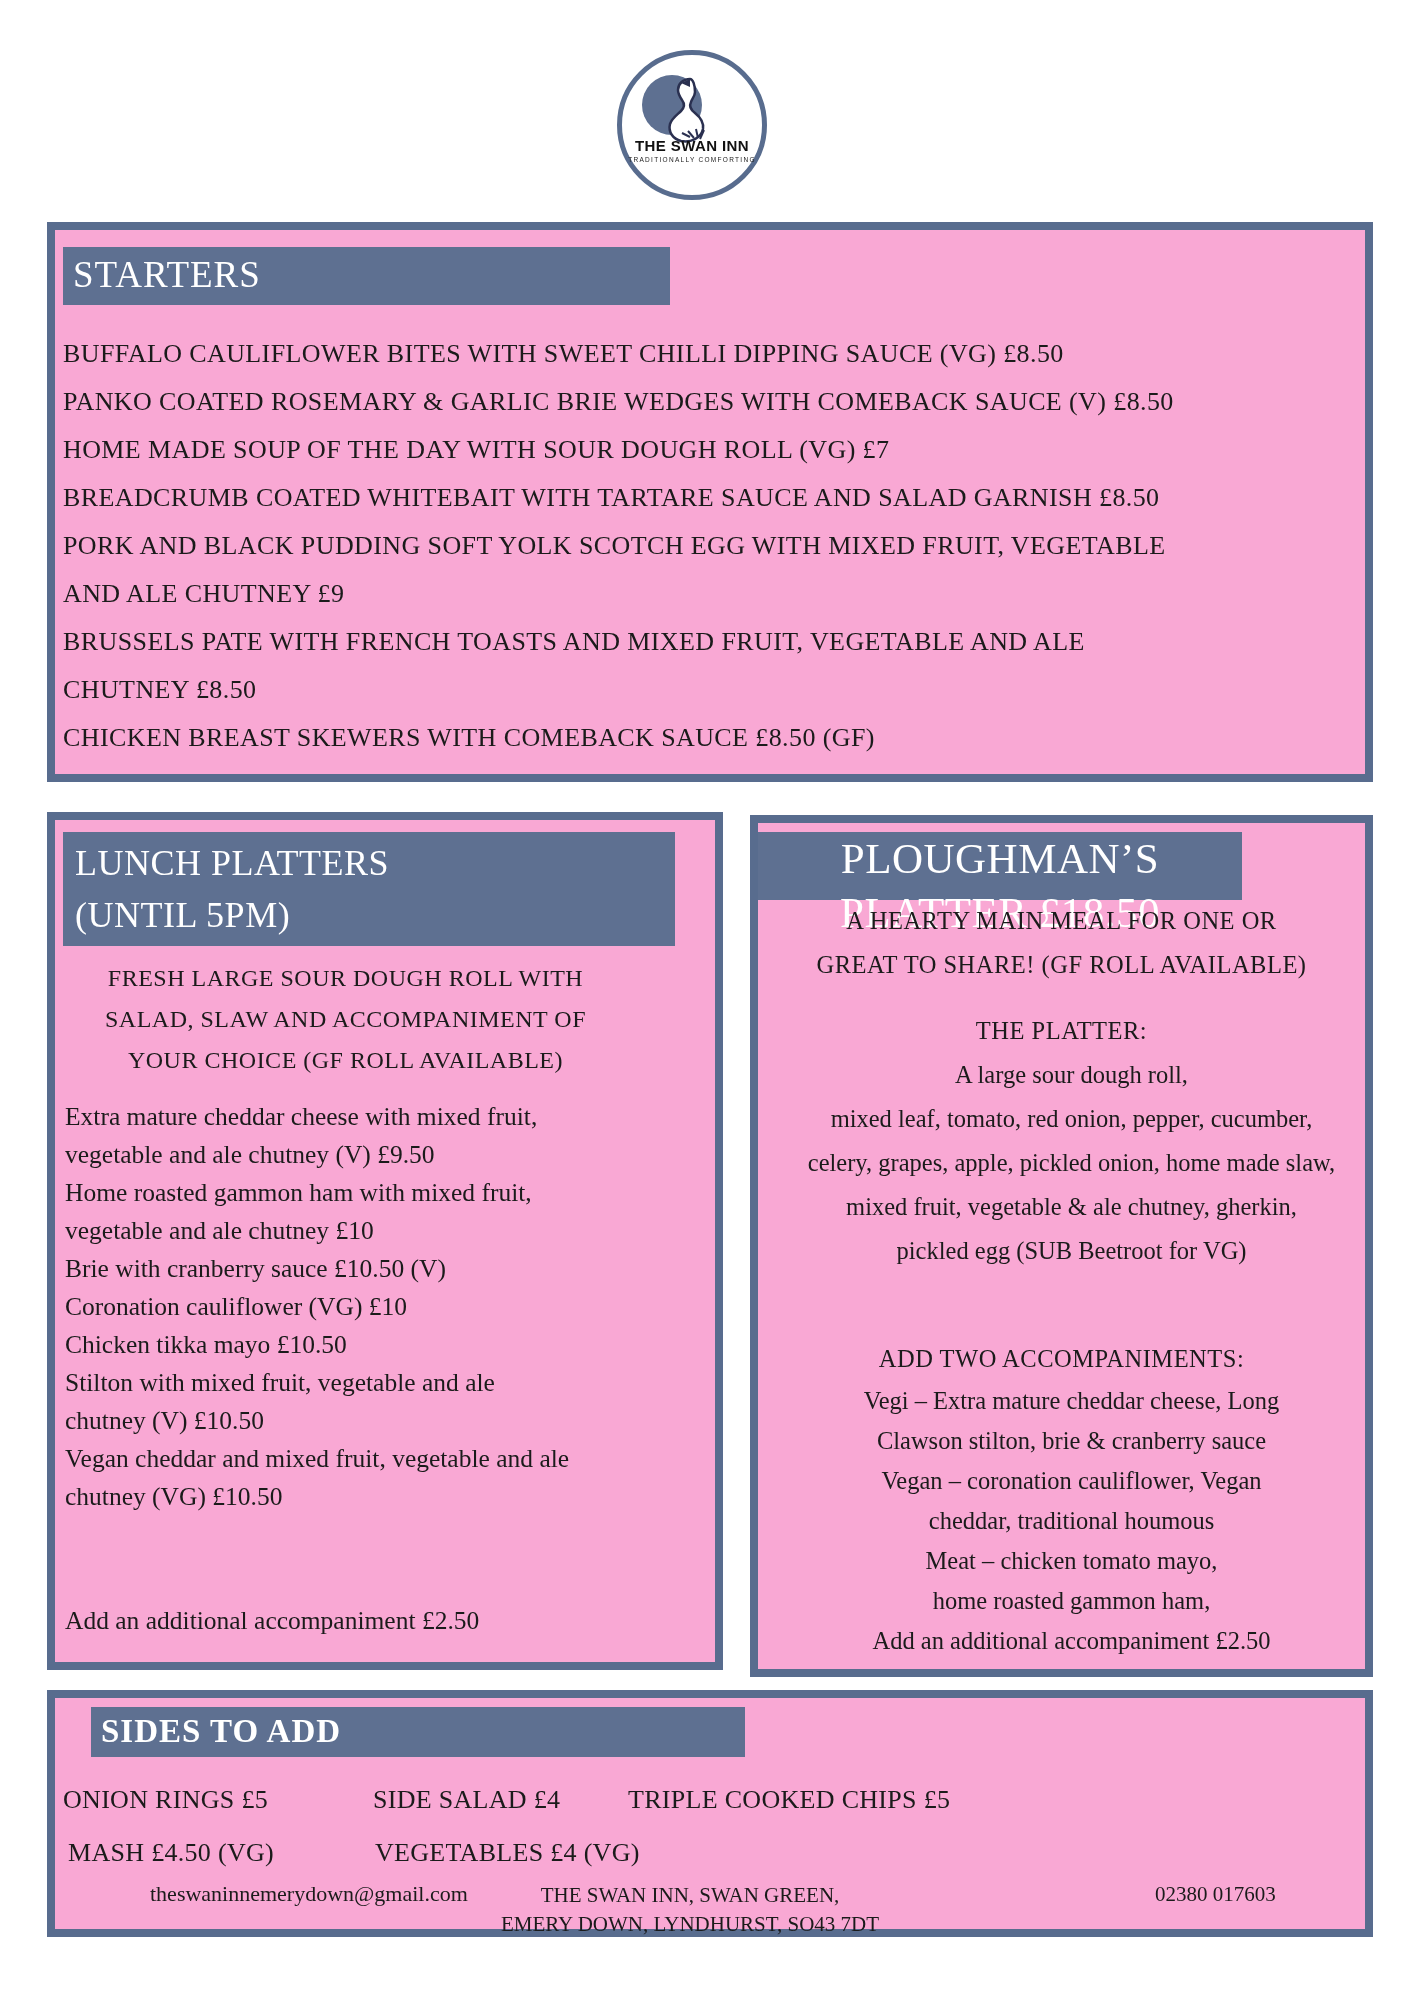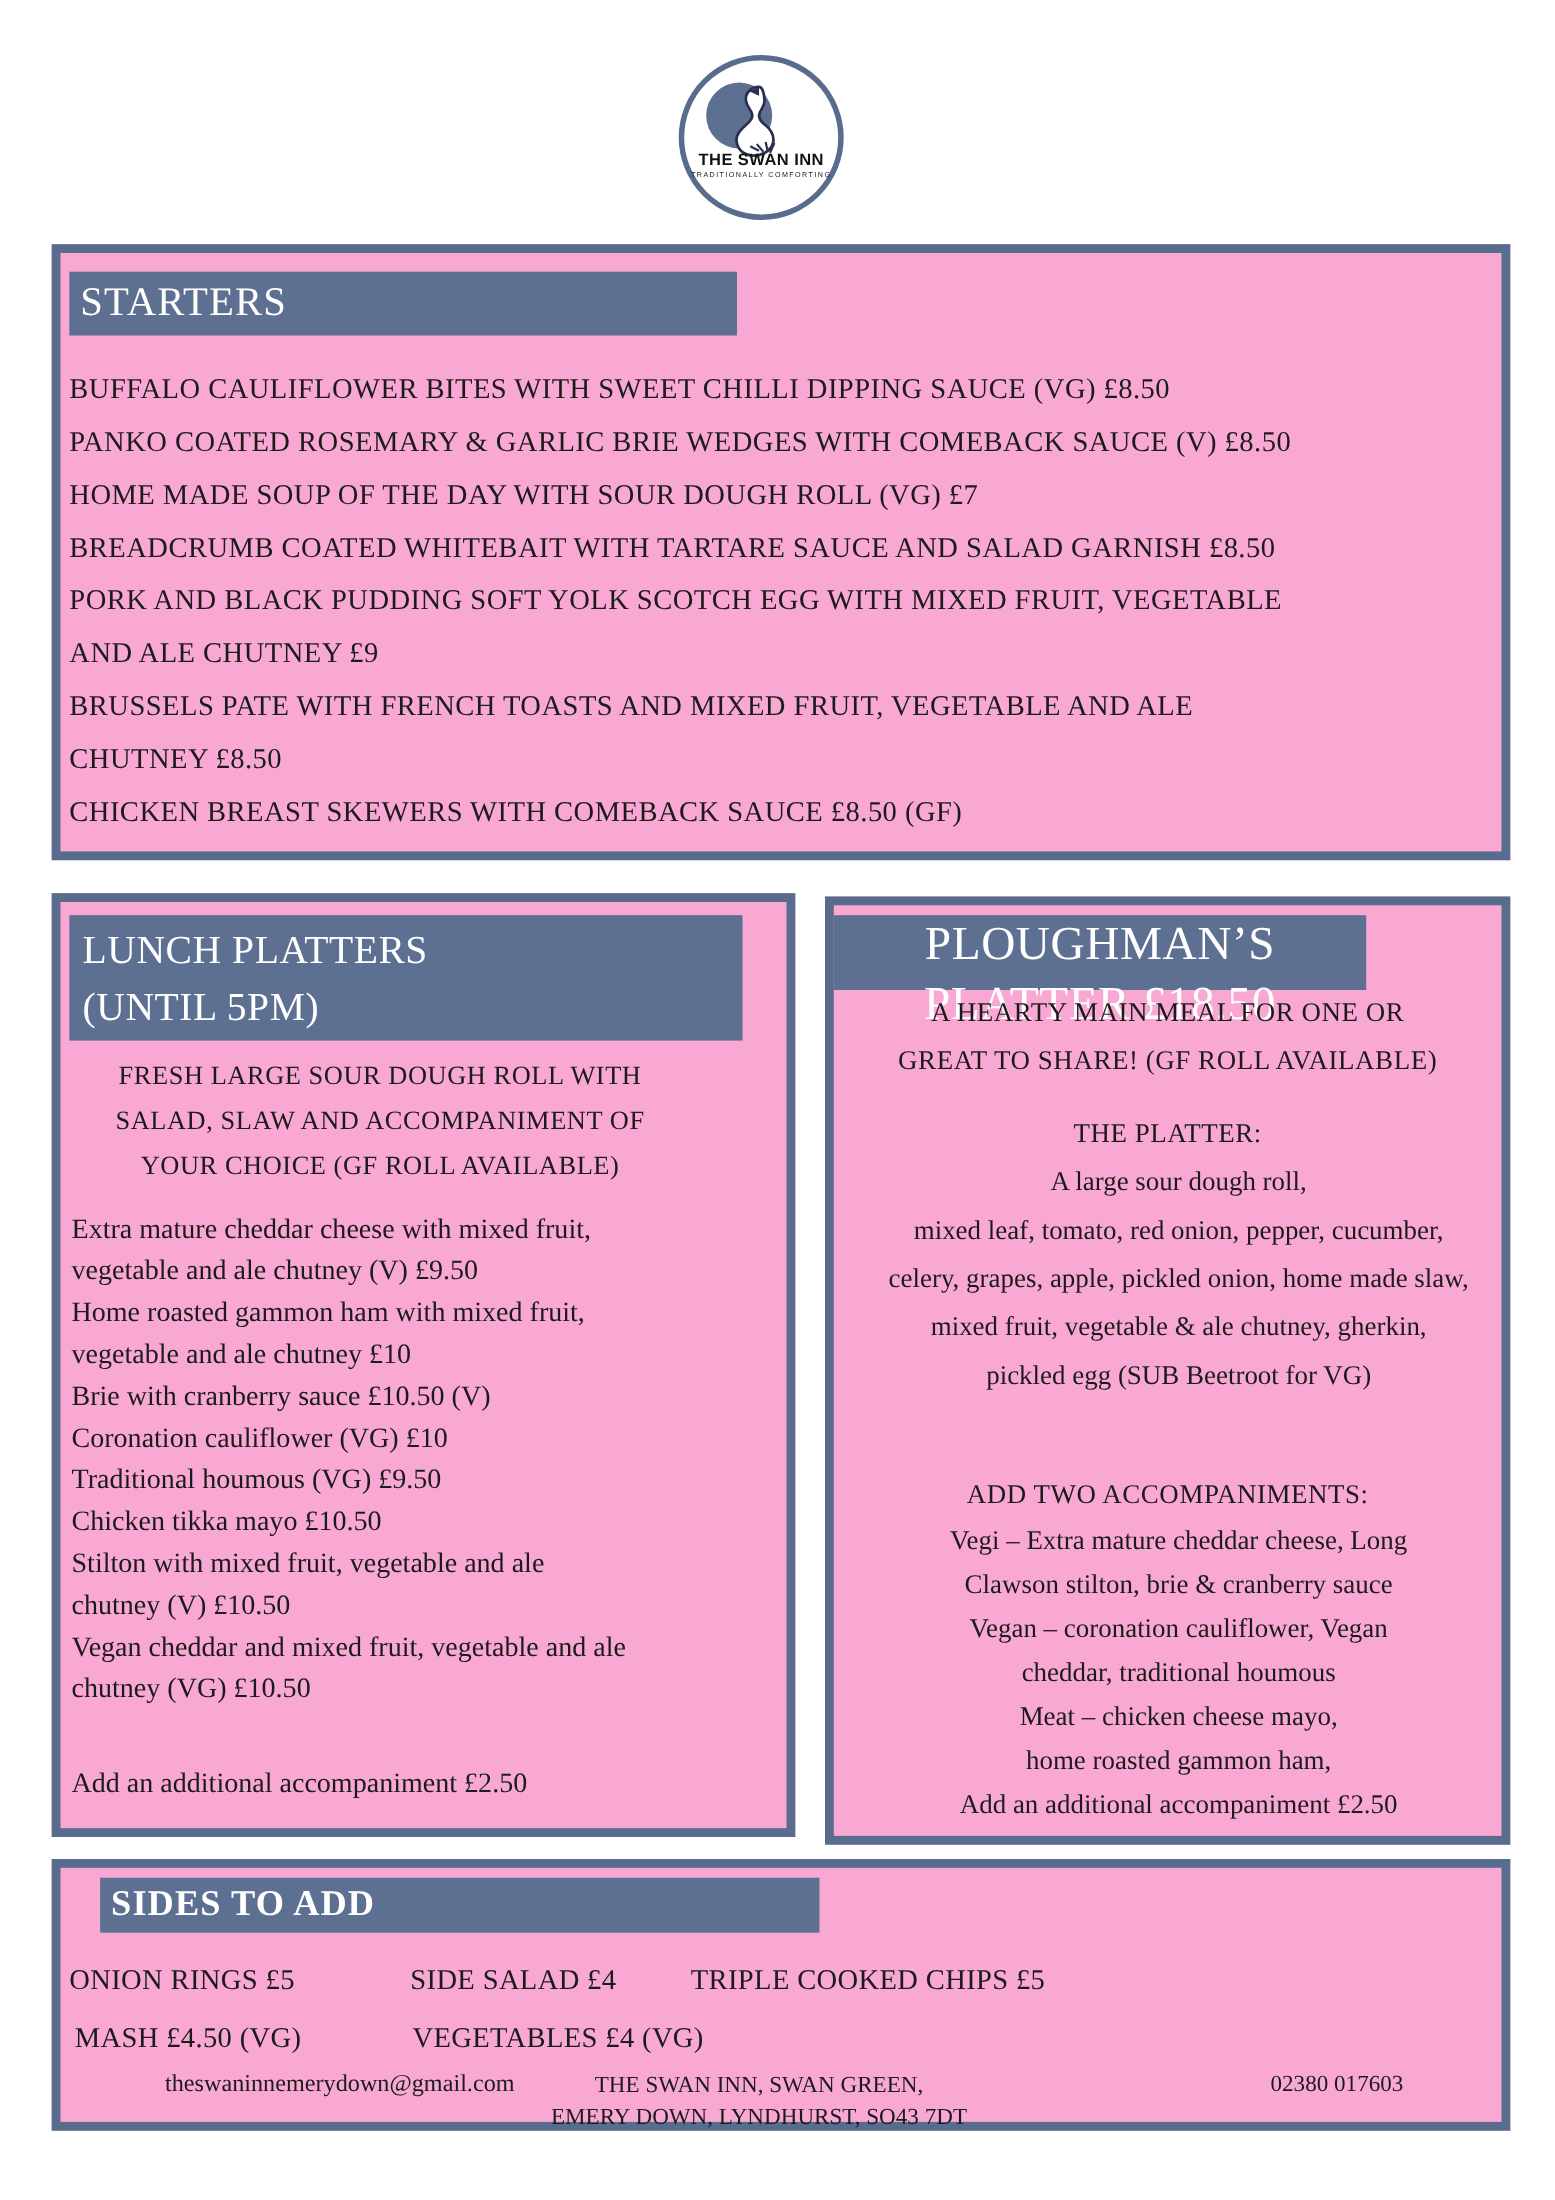--- a/index.html
+++ b/index.html
@@ -114,21 +114,20 @@
         <div class="intro-line">YOUR CHOICE  (GF ROLL AVAILABLE)</div>
       </div>
     <div class="lunch-items">
 
     <div class="lunch-item pre">Extra mature cheddar cheese with mixed fruit,
 vegetable and ale chutney (V) £9.50</div>
         <div class="lunch-item pre">Home roasted gammon ham with  mixed fruit,
 vegetable and ale chutney £10</div>
         <div class="lunch-item pre">Brie with cranberry sauce £10.50 (V)</div>
         <div class="lunch-item pre">Coronation cauliflower (VG) £10</div>
-        <div class="lunch-item pre">Traditional houmous (VG) £9.50</div>
         <div class="lunch-item pre">Chicken tikka mayo £10.50</div>
         <div class="lunch-item pre">Stilton with  mixed fruit, vegetable and ale
 chutney (V) £10.50</div>
         <div class="lunch-item pre">Vegan cheddar and  mixed fruit, vegetable and ale
 chutney (VG) £10.50</div>
       </div>
     <div class="lunch-extra">Add an additional accompaniment £2.50</div>
   </section>
 
   <section class="box plough">
@@ -150,21 +149,21 @@
           <div class="serif-line">pickled egg (SUB Beetroot for VG)</div>
         </div>
       <div class="sp64"></div>
       <div class="caps-line">ADD TWO ACCOMPANIMENTS:</div>
       <div>
 
       <div class="serif-line acc">Vegi – Extra mature cheddar cheese, Long</div>
           <div class="serif-line acc">Clawson stilton, brie &amp; cranberry sauce</div>
           <div class="serif-line acc">Vegan –  coronation cauliflower, Vegan</div>
           <div class="serif-line acc">cheddar, traditional houmous</div>
-          <div class="serif-line acc">Meat – chicken cheese mayo,</div>
+          <div class="serif-line acc">Meat – chicken tomato mayo,</div>
           <div class="serif-line acc">home roasted gammon ham,</div>
           <div class="serif-line acc">Add an additional accompaniment £2.50</div>
         </div>
     </div>
   </section>
 
   <section class="box sides">
     <div class="bar sides-bar">SIDES TO ADD</div>
     <div class="sides-row row1">
 

